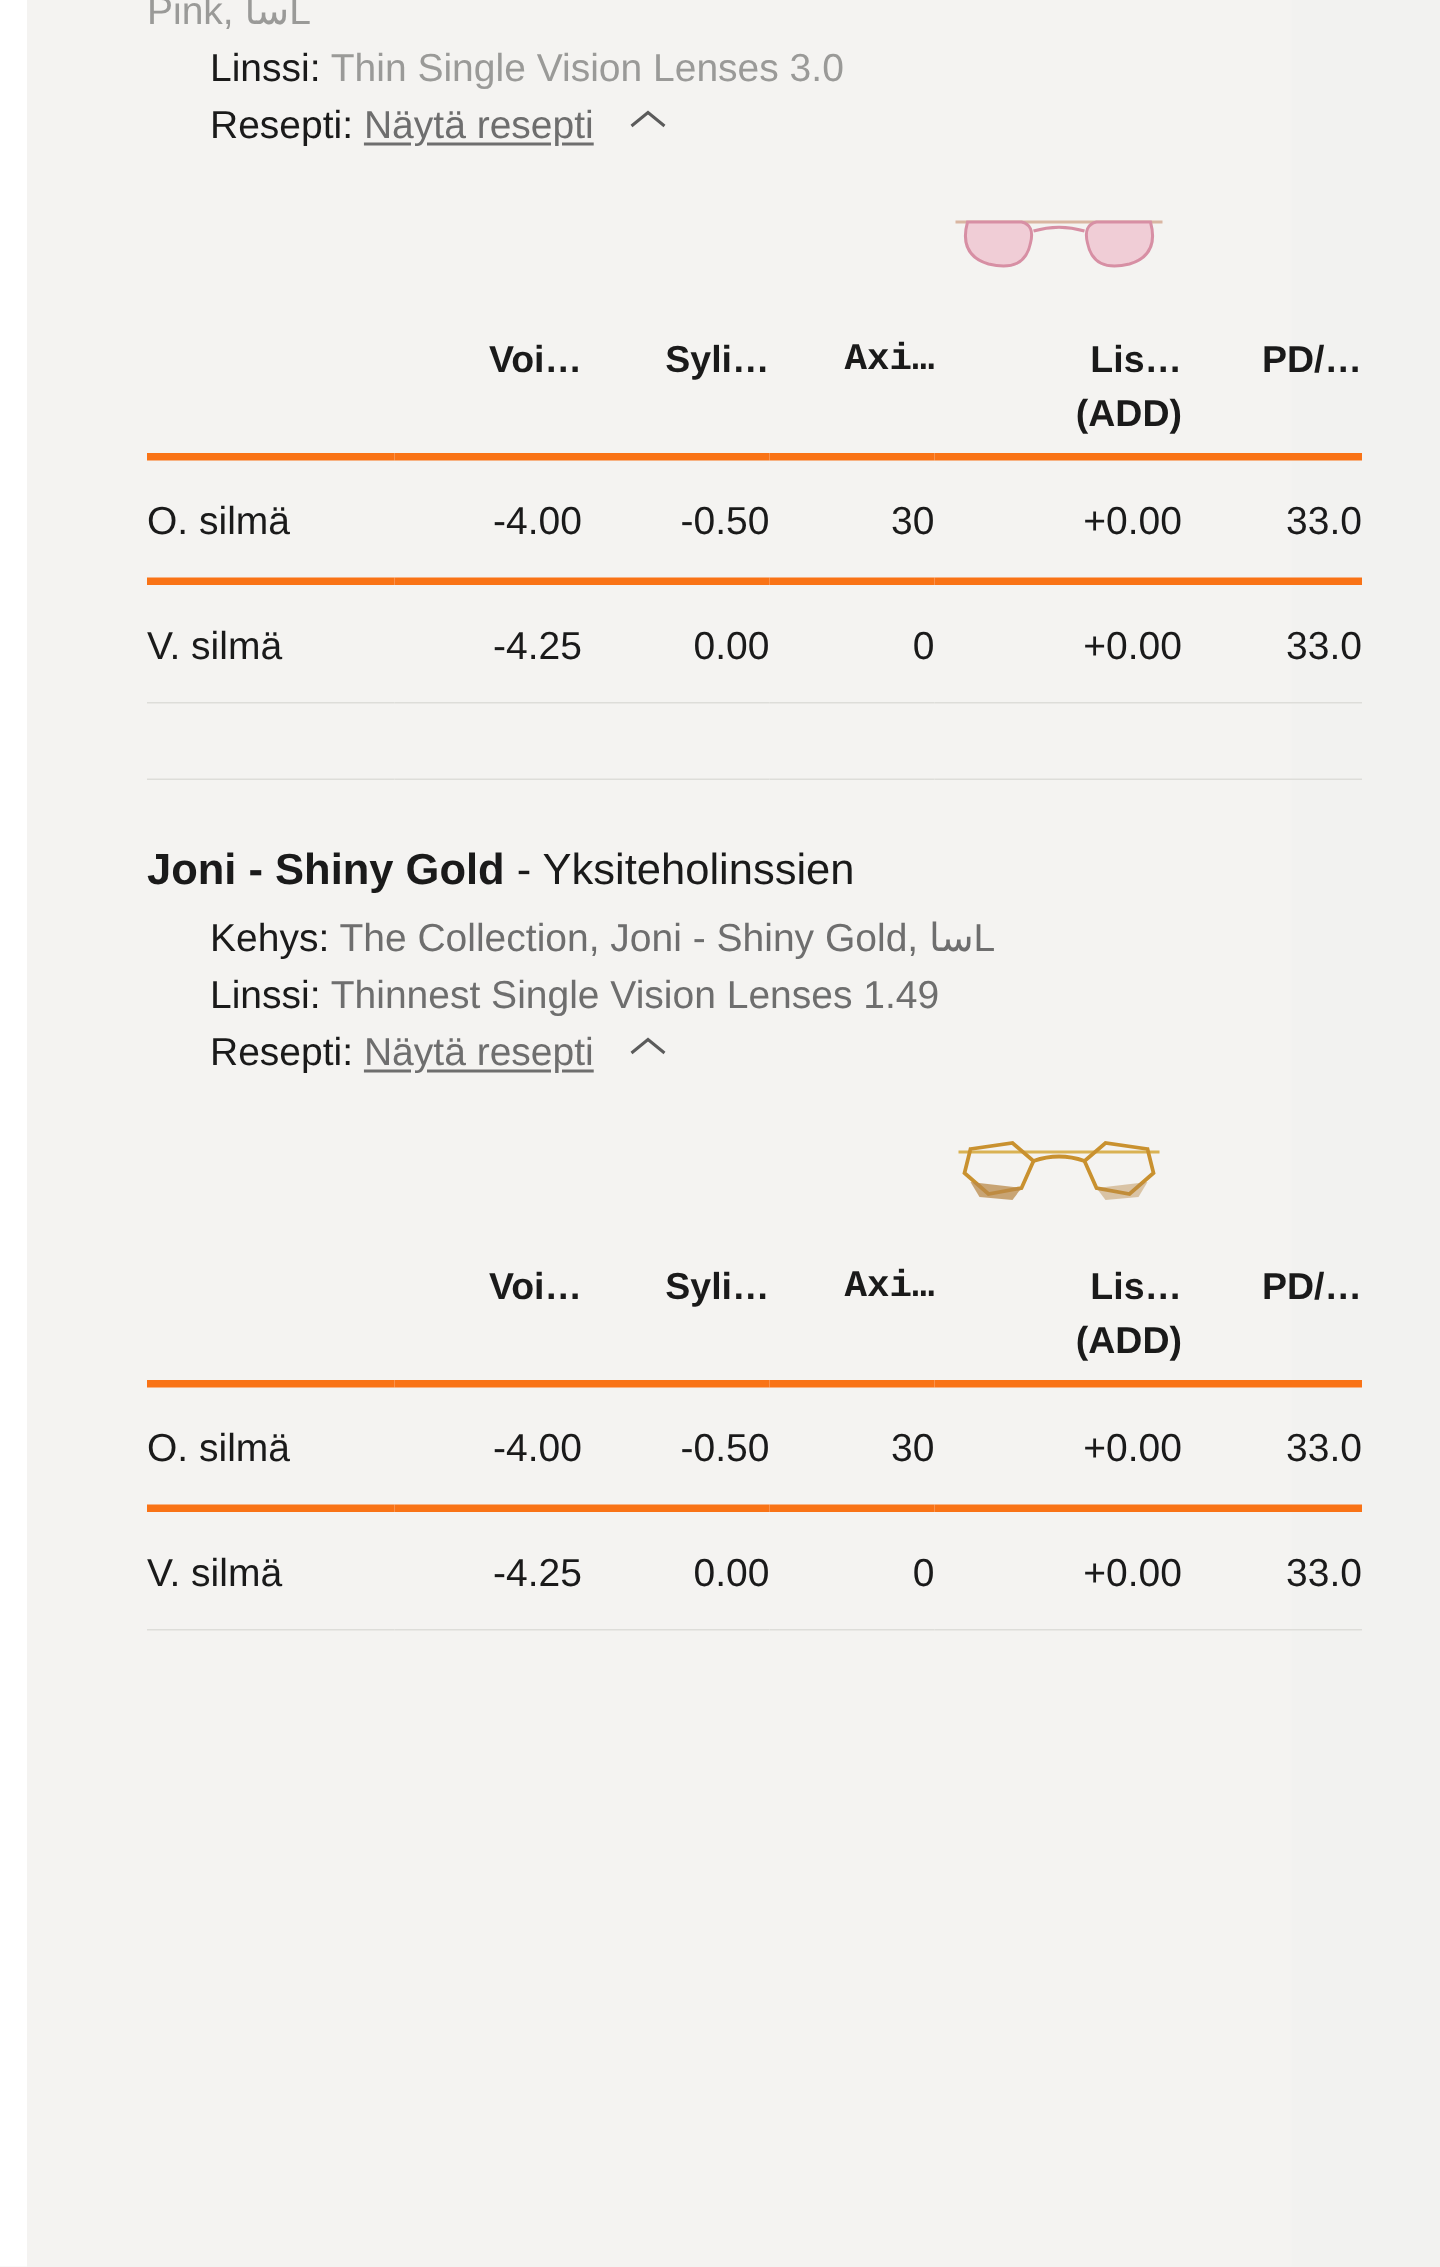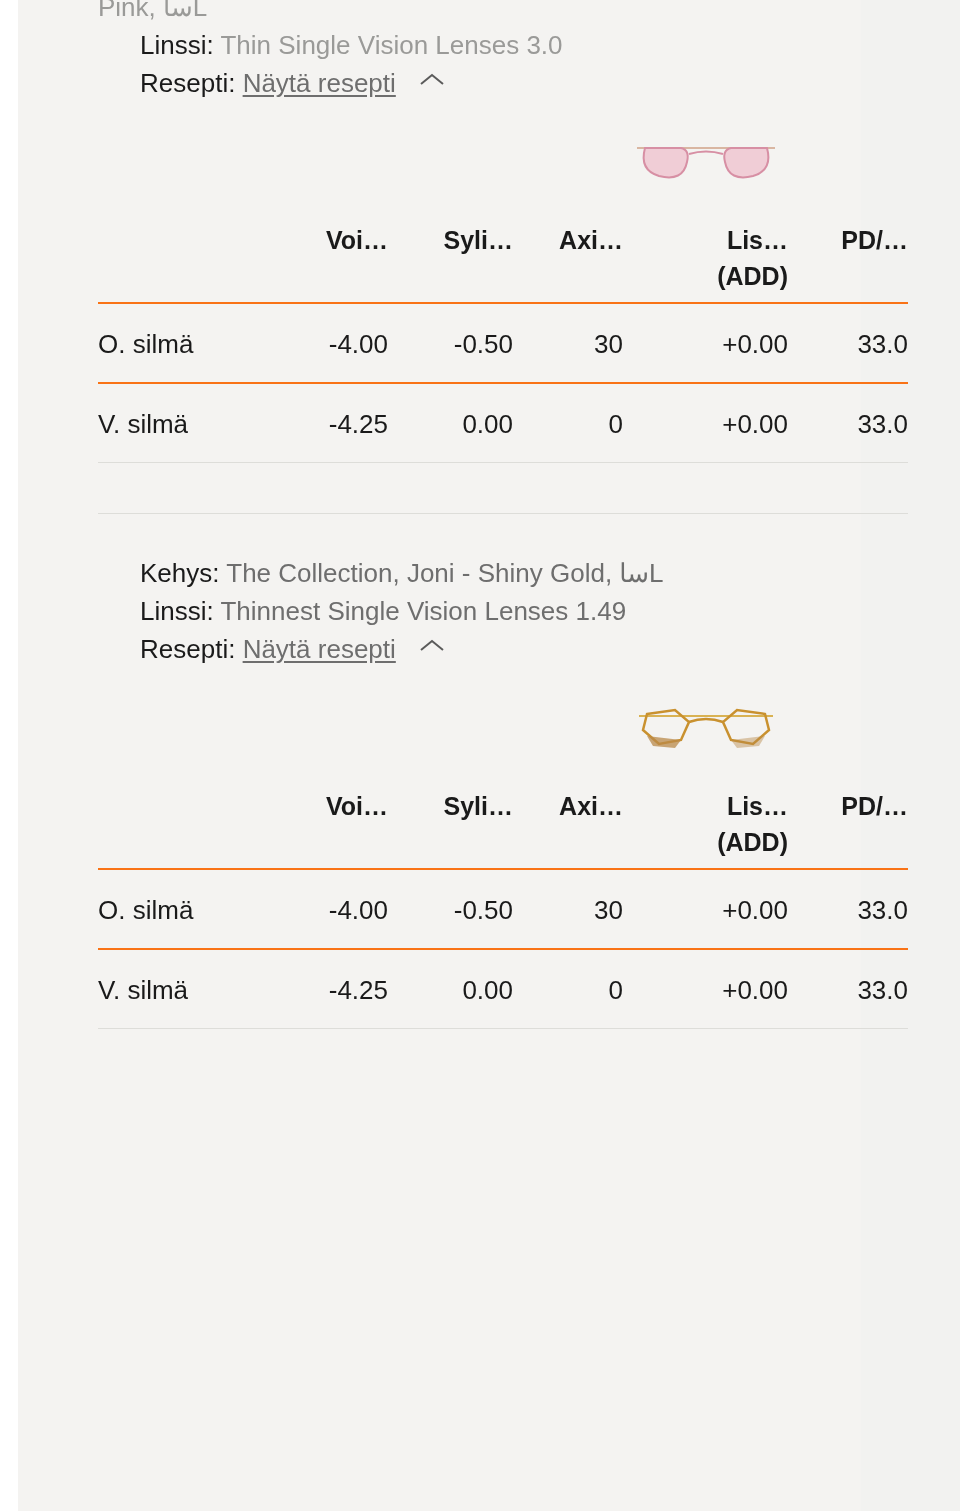--- a/index.html
+++ b/index.html
@@ -114,41 +114,41 @@
     line-height: 36px;
   }
   .rx-table th.col-eye {
     text-align: left;
   }
   .rx-table td {
     font-size: 26px;
     color: #1a1a1a;
     text-align: right;
     padding: 24px 0 22px 0;
-    border-top: 2px solid #f97316;
+    border-top: 5px solid #f97316;
     line-height: 32px;
   }
   .rx-table td.col-eye {
     text-align: left;
     white-space: nowrap;
   }
   .rx-table tr.spacer-row td {
     padding: 0;
     height: 50px;
     border-top: 1px solid #ddddd9;
   }
   .rx-table tr.tail-row td {
     padding: 0;
     height: 0;
     border-top: 1px solid #ddddd9;
   }
   .col-eye { width: 165px; }
   .col-sph { width: 125px; }
   .col-cyl { width: 125px; }
-  .col-axis { width: 110px; }
+  .col-axis { width: 110px; font-family: Liberation Mono, monospace; }
   .col-add { width: 165px; }
   .col-pd { width: 120px; }
   .gap-before-title { height: 40px; }
 
   
   .trunc { white-space: nowrap; }
 </style>
 </head>
 <body>
 
@@ -227,20 +227,23 @@
           </tr>
         </tbody>
       </table>
 
     </div>
 
     <div class="gap-before-title"></div>
 
     <div class="product-block">
 
+      <div class="prod-title">
+        <span class="bold">Joni - Shiny Gold</span><span> - Yksiteholinssien</span>
+      </div>
 
       <div class="meta-line">
         <span class="meta-label">Kehys:</span>
         <span class="meta-value">The Collection, Joni - Shiny Gold, ساL</span>
       </div>
 
       <div class="meta-line">
         <span class="meta-label">Linssi:</span>
         <span class="meta-value">Thinnest Single Vision Lenses 1.49</span>
       </div>

